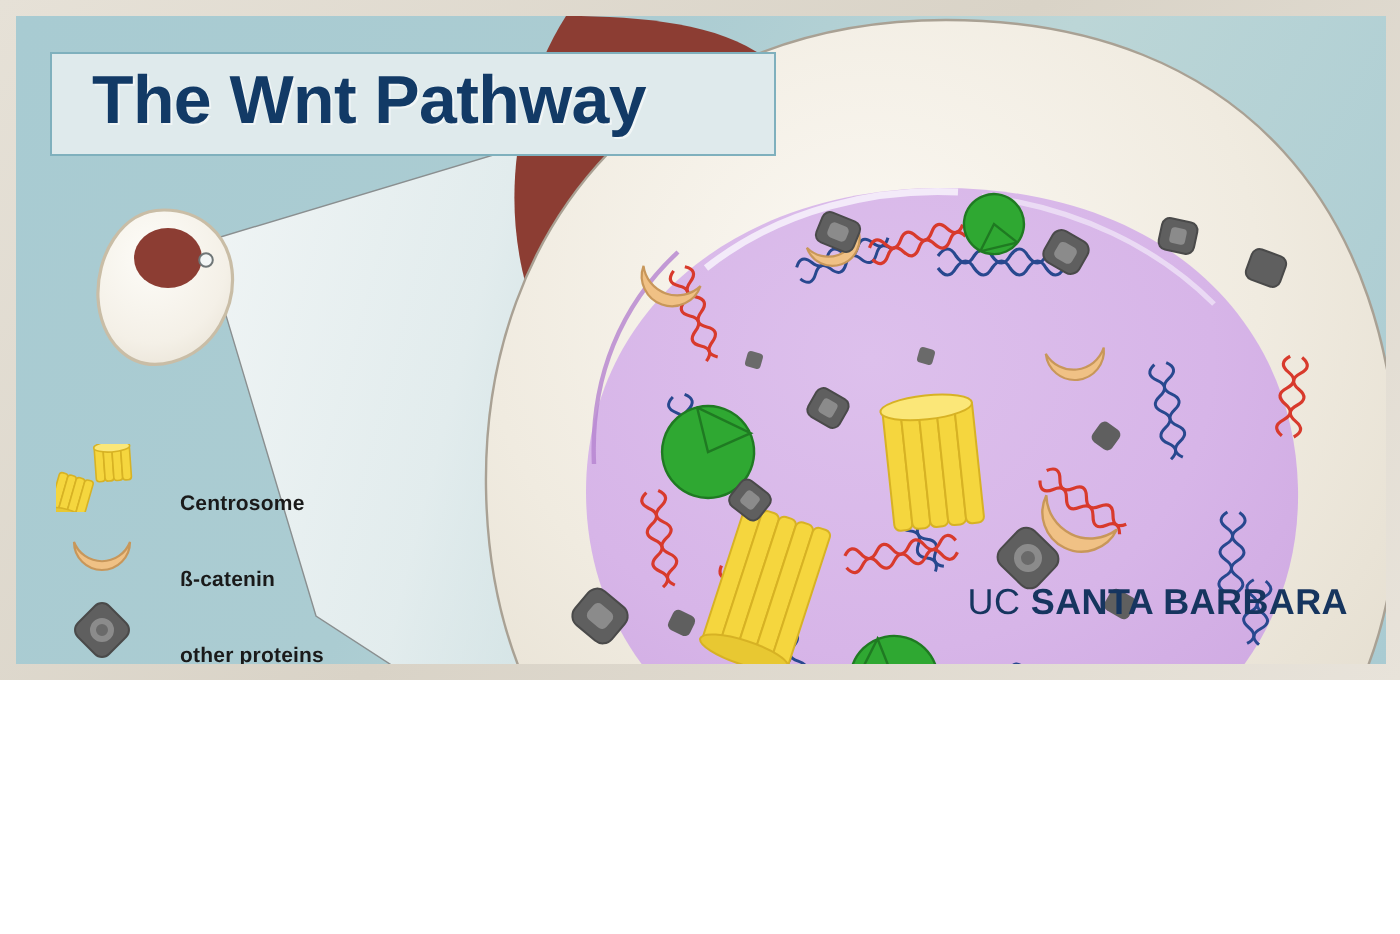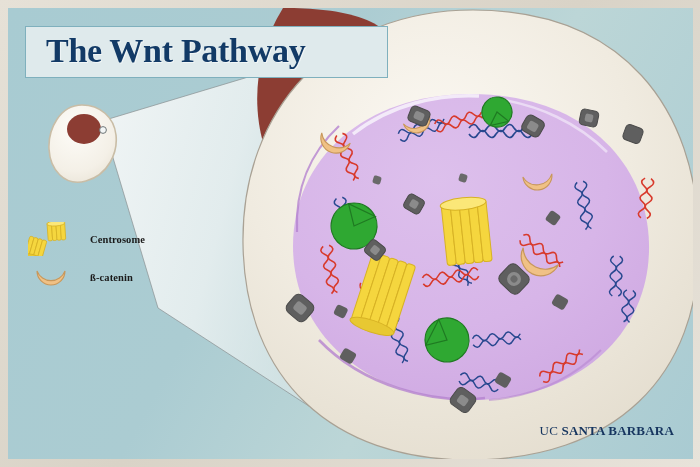--- a/index.html
+++ b/index.html
@@ -1,23 +1,22 @@
 <!DOCTYPE html>
 <html><head>
 <meta charset="utf-8">
 <style>
   html,body{margin:0;padding:0;background:#ffffff;}
   body{font-family:"Liberation Sans", sans-serif;}
 
   #canvas{
     position:relative;
-    width:700px;height:467px;
+    width:700px;height:340px;
     overflow:hidden;
     background:#ddd8cd;
-    font-family:Liberation Serif, serif;
   }
 
   
   #frame{
     position:absolute;inset:0;
     background:linear-gradient(135deg,#e6e1d7 0%,#d9d3c7 50%,#e8e3da 100%);
   }
 
   
   #field{
@@ -50,36 +49,36 @@
   
   #small-cell{position:absolute;left:38px;top:95px;width:78px;height:82px;}
 
   
   #big-cell{position:absolute;left:215px;top:0px;width:477px;height:451px;}
 
   
   #legend{position:absolute;left:12px;top:212px;width:190px;}
   .legend-row{
     position:relative;height:38px;
-    display:flex;align-items:center;
+    display:flex;align-items:flex-end;
   }
   .legend-icon{
     position:relative;width:62px;height:38px;flex:0 0 62px;
     display:flex;align-items:center;justify-content:center;
   }
   .legend-label{
     font-size:10.5px;font-weight:bold;color:#1a1a1a;
     letter-spacing:.1px;white-space:nowrap;
     margin-left:8px;
   }
 
   
   #wordmark{
     position:absolute;right:19px;bottom:20px;
-    font-size:13px;color:#16355f;letter-spacing:.2px;white-space:nowrap;
+    font-size:18px;color:#16355f;letter-spacing:.2px;white-space:nowrap;
   }
   #wm-uc{font-weight:normal;}
   #wm-sb{font-weight:bold;}
 </style>
 </head>
 <body>
 
 <div id="canvas">
 
   <div id="frame"></div>
@@ -387,20 +386,32 @@
 
       <div class="legend-row">
         <div class="legend-icon">
           <svg width="34" height="30" viewBox="0 0 34 30">
             <path d="M 3,9 a 15,15 0 0 0 28,0 a 11,11 0 0 1 -28,0 Z" fill="#f0c185" stroke="#c8975a" stroke-width="1.1"></path>
           </svg>
         </div>
         <div class="legend-label">ß-catenin</div>
       </div>
 
+      <div class="legend-row">
+        <div class="legend-icon">
+          <svg width="34" height="32" viewBox="0 0 34 32">
+            <g transform="translate(17,16) rotate(45)">
+              <rect x="-11" y="-11" width="22" height="22" rx="5" fill="#5f5f5f" stroke="#4a4a4a" stroke-width="1"></rect>
+              <circle cx="0" cy="0" r="6" fill="#8b8b8b"></circle>
+              <circle cx="0" cy="0" r="3" fill="#6a6a6a"></circle>
+            </g>
+          </svg>
+        </div>
+        <div class="legend-label">other proteins</div>
+      </div>
     </div>
 
     <div id="wordmark">
       <span id="wm-uc">UC</span><span>&nbsp;</span><span id="wm-sb">SANTA BARBARA</span>
     </div>
 
   </div>
 </div>
 
 </body></html>

